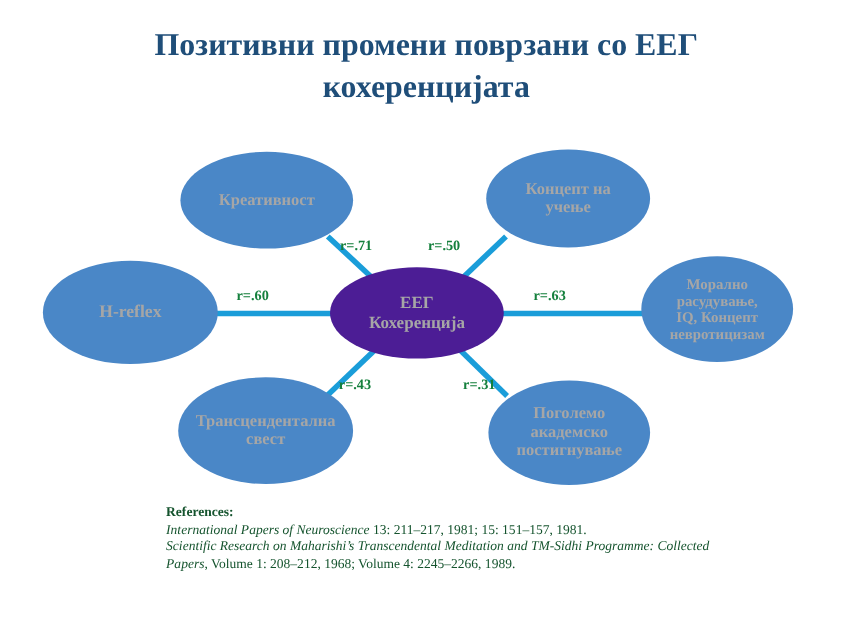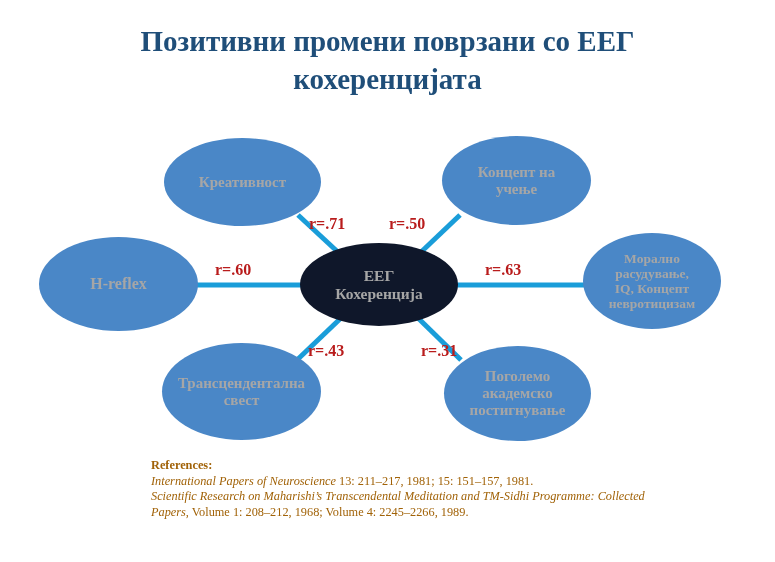--- a/index.html
+++ b/index.html
@@ -64,21 +64,21 @@
     color: #A6A6A6;
     font-family: "Liberation Serif", "DejaVu Serif", serif;
     font-weight: bold;
     line-height: 1.12;
     white-space: nowrap;
   }
   .node-satellite {
     background: #4A87C7;
   }
   .node-center {
-    background: #0f172a;
+    background: #4c1d95;
   }
 
   
   #node-creativity      { left: 164px; top: 18px;  width: 157px; height: 88px; }
   #node-learning        { left: 442px; top: 16px;  width: 149px; height: 89px; }
   #node-hreflex         { left: 39px;  top: 117px; width: 159px; height: 94px; }
   #node-moral           { left: 583px; top: 113px; width: 138px; height: 96px; }
   #node-transcendental  { left: 162px; top: 223px; width: 159px; height: 97px; }
   #node-academic        { left: 444px; top: 226px; width: 147px; height: 95px; }
   #node-center          { left: 300px; top: 123px; width: 158px; height: 83px; }
@@ -87,41 +87,41 @@
   #node-learning        .node-label { font-size: 15px; }
   #node-hreflex         .node-label { font-size: 16px; }
   #node-moral           .node-label { font-size: 13.5px; }
   #node-transcendental  .node-label { font-size: 15px; }
   #node-academic        .node-label { font-size: 15px; }
   #node-center          .node-label { font-size: 15.5px; }
 
   
   .r-label {
     position: absolute;
-    color: #b91c1c;
-    font-family: "Liberation Serif", "DejaVu Serif", serif;
-    font-weight: bold;
-    font-size: 16px;
+    color: #15803d;
+    font-family: "Liberation Serif", "DejaVu Serif", serif;
+    font-weight: bold;
+    font-size: 13px;
     white-space: nowrap;
     z-index: 4;
   }
   #r-creativity { left: 309px; top: 95px;  }
   #r-learning   { left: 389px; top: 95px;  }
   #r-hreflex    { left: 215px; top: 141px; }
   #r-moral      { left: 485px; top: 141px; }
   #r-transcend  { left: 308px; top: 222px; }
   #r-academic   { left: 389px; top: 222px; margin-left: 32px; }
 
   
   #references {
     position: absolute;
     left: 151px;
     top: 458px;
     width: 500px;
-    color: #a16207;
+    color: #14532d;
     font-family: "Liberation Serif", "DejaVu Serif", serif;
     font-size: 12.3px;
     line-height: 15.6px;
   }
   #references .ref-heading {
     font-weight: bold;
     display: block;
   }
   #references .ref-body {
     display: block;

